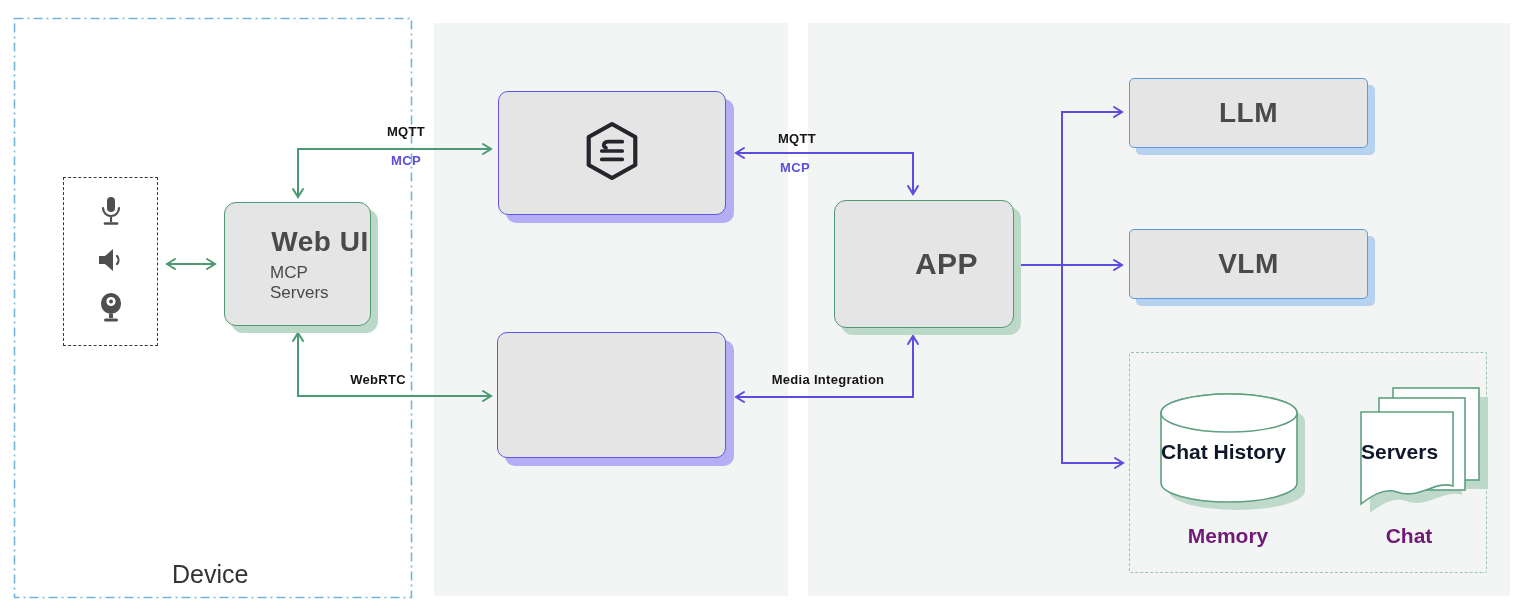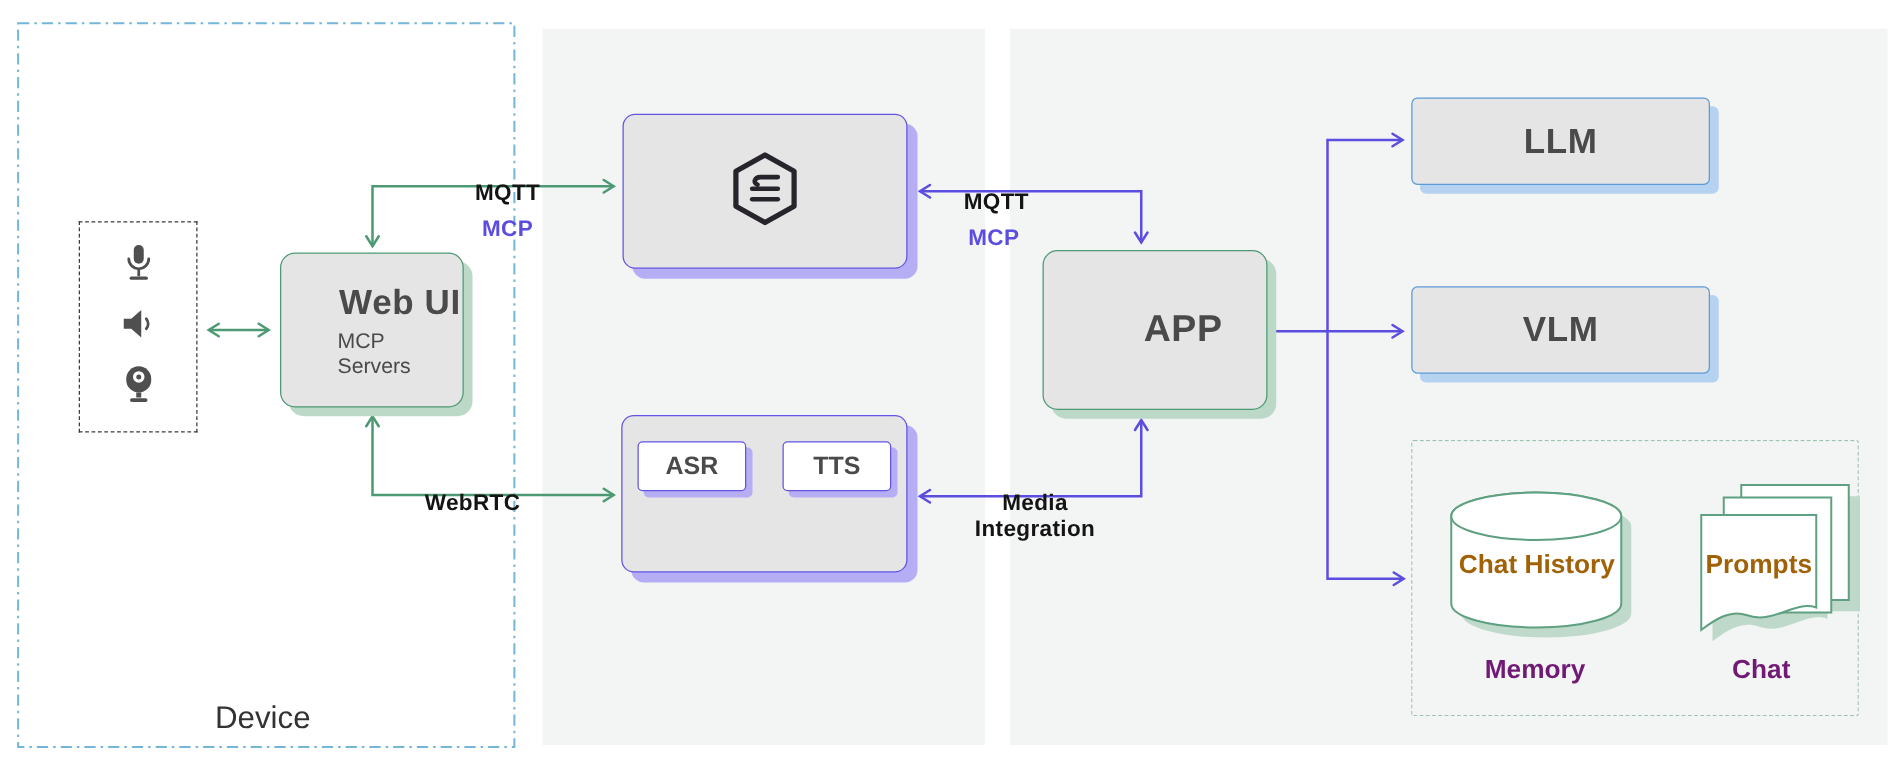--- a/index.html
+++ b/index.html
@@ -7,28 +7,28 @@
        font-family:"Liberation Sans","DejaVu Sans",sans-serif;color:#4a4a4a;}
   .panel{position:absolute;background:#f3f4f4;z-index:0;}
   #connector-layer{position:absolute;left:0;top:0;z-index:1;pointer-events:none;}
   .abs{position:absolute;z-index:2;}
   .node{background:#e5e5e5;box-sizing:border-box;display:flex;align-items:center;justify-content:center;}
   .green-node{border:1.5px solid #4c9973;box-shadow:7px 7px 0 #bcd9c8;border-radius:12px;padding-left:45px;}
   .purple-node{border:1.5px solid #6355e3;box-shadow:8px 8px 0 #b6aef5;border-radius:10px;}
   .blue-node{border:1.5px solid #5d9ad8;box-shadow:7px 7px 0 #b6d2f1;border-radius:5px;}
   .node-title{font-size:28px;font-weight:600;color:#4a4a4a;letter-spacing:.5px;}
   .node-sub{font-size:17px;font-weight:400;color:#4a4a4a;margin-top:5px;}
-  .edge-label{position:absolute;z-index:2;font-size:18px;font-weight:600;color:#141414;
-              text-align:center;letter-spacing:.3px;margin-top:20px;}
+  .edge-label{position:absolute;z-index:2;font-size:13px;font-weight:600;color:#141414;
+              text-align:center;letter-spacing:.3px;}
   .edge-label.purple-text{color:#5b4de0;}
   .icon-box{border:1.5px dashed #3a3a3a;background:#fff;display:flex;flex-direction:column;
             align-items:center;justify-content:space-around;padding:10px 0;box-sizing:border-box;}
   .mem-box{border:1.5px dashed #9cc4ad;border-radius:2px;box-sizing:border-box;}
   .store-label{position:absolute;z-index:2;font-size:21px;font-weight:600;color:#701a75;text-align:center;}
-  .in-icon-label{position:absolute;z-index:3;font-size:21px;font-weight:600;color:#a16207;text-align:center;}
+  .in-icon-label{position:absolute;z-index:3;font-size:21px;font-weight:600;color:#0f172a;text-align:left;}
   .device-label{position:absolute;z-index:2;font-size:25px;font-weight:500;color:#333;}
   .col{display:flex;flex-direction:column;align-items:center;justify-content:center;}
   .ms-title{font-size:25px;font-weight:600;margin-top:4px;}
   .ms-row{display:flex;gap:29px;margin-top:12px;}
   .ms-sub{width:85px;height:38px;background:#fff;border:1.5px solid #6355e3;border-radius:4px;
           box-shadow:5px 5px 0 #b6aef5;display:flex;align-items:center;justify-content:center;
           font-size:20px;font-weight:600;color:#4a4a4a;}
   .emqx-wrap{display:flex;align-items:center;gap:16px;}
   .emqx-text{font-size:33px;font-weight:700;color:#5f5f5f;letter-spacing:1.5px;}
 </style>
@@ -103,24 +103,20 @@
         <polygon points="29,3 54,17 54,47 29,61 4,47 4,17" fill="none" stroke="#27242c" stroke-width="4.5" stroke-linejoin="round"></polygon>
         <path d="M40 22 H25 C20 22 18.5 27 22.5 28.5" fill="none" stroke="#27242c" stroke-width="4" stroke-linecap="round"></path>
         <line x1="18" y1="32" x2="40" y2="32" stroke="#27242c" stroke-width="4" stroke-linecap="round"></line>
         <line x1="18" y1="41" x2="40" y2="41" stroke="#27242c" stroke-width="4" stroke-linecap="round"></line>
       </svg>
     </span>
   </div>
 </div>
 
 <div class="abs node purple-node col" style="left:497px;top:332px;width:229px;height:126px;justify-content:flex-start;padding-top:8px;">
-  <div class="ms-row">
-    <div class="ms-sub">ASR</div>
-    <div class="ms-sub">TTS</div>
-  </div>
 </div>
 
 <div class="abs node green-node" style="left:834px;top:200px;width:180px;height:128px;">
   <div class="node-title" style="font-size:30px;">APP</div>
 </div>
 
 <div class="abs node blue-node" style="left:1129px;top:78px;width:239px;height:70px;">
   <div class="node-title">LLM</div>
 </div>
 <div class="abs node blue-node" style="left:1129px;top:229px;width:239px;height:70px;">
@@ -143,21 +139,21 @@
   <svg width="135" height="135" viewBox="0 0 135 135">
     <g transform="translate(9,9)" fill="#b9d7c6" opacity="0.9">
       <rect x="36" y="2" width="86" height="92"></rect>
       <path d="M4 26 H96 V100 C78 94 62 114 40 106 C26 101 12 112 4 118 Z"></path>
     </g>
     <rect x="36" y="2" width="86" height="92" fill="#ffffff" stroke="#5fa080" stroke-width="1.6"></rect>
     <rect x="22" y="12" width="86" height="92" fill="#ffffff" stroke="#5fa080" stroke-width="1.6"></rect>
     <path d="M4 26 H96 V100 C78 94 62 114 40 106 C26 101 12 112 4 118 Z" fill="#ffffff" stroke="#5fa080" stroke-width="1.6"></path>
   </svg>
 </div>
-<div class="in-icon-label" style="left:1361px;top:440px;width:92px;">Prompts</div>
+<div class="in-icon-label" style="left:1361px;top:440px;width:92px;">Servers</div>
 <div class="store-label" style="left:1349px;top:524px;width:120px;">Chat</div>
 
 <div class="edge-label" style="left:378px;top:124px;width:56px;">MQTT</div>
 <div class="edge-label purple-text" style="left:378px;top:153px;width:56px;">MCP</div>
 <div class="edge-label" style="left:328px;top:372px;width:100px;">WebRTC</div>
 <div class="edge-label" style="left:769px;top:131px;width:56px;">MQTT</div>
 <div class="edge-label purple-text" style="left:767px;top:160px;width:56px;">MCP</div>
 <div class="edge-label" style="left:752px;top:372px;width:152px;">Media Integration</div>
 
 <div class="device-label" style="left:172px;top:560px;">Device</div>

